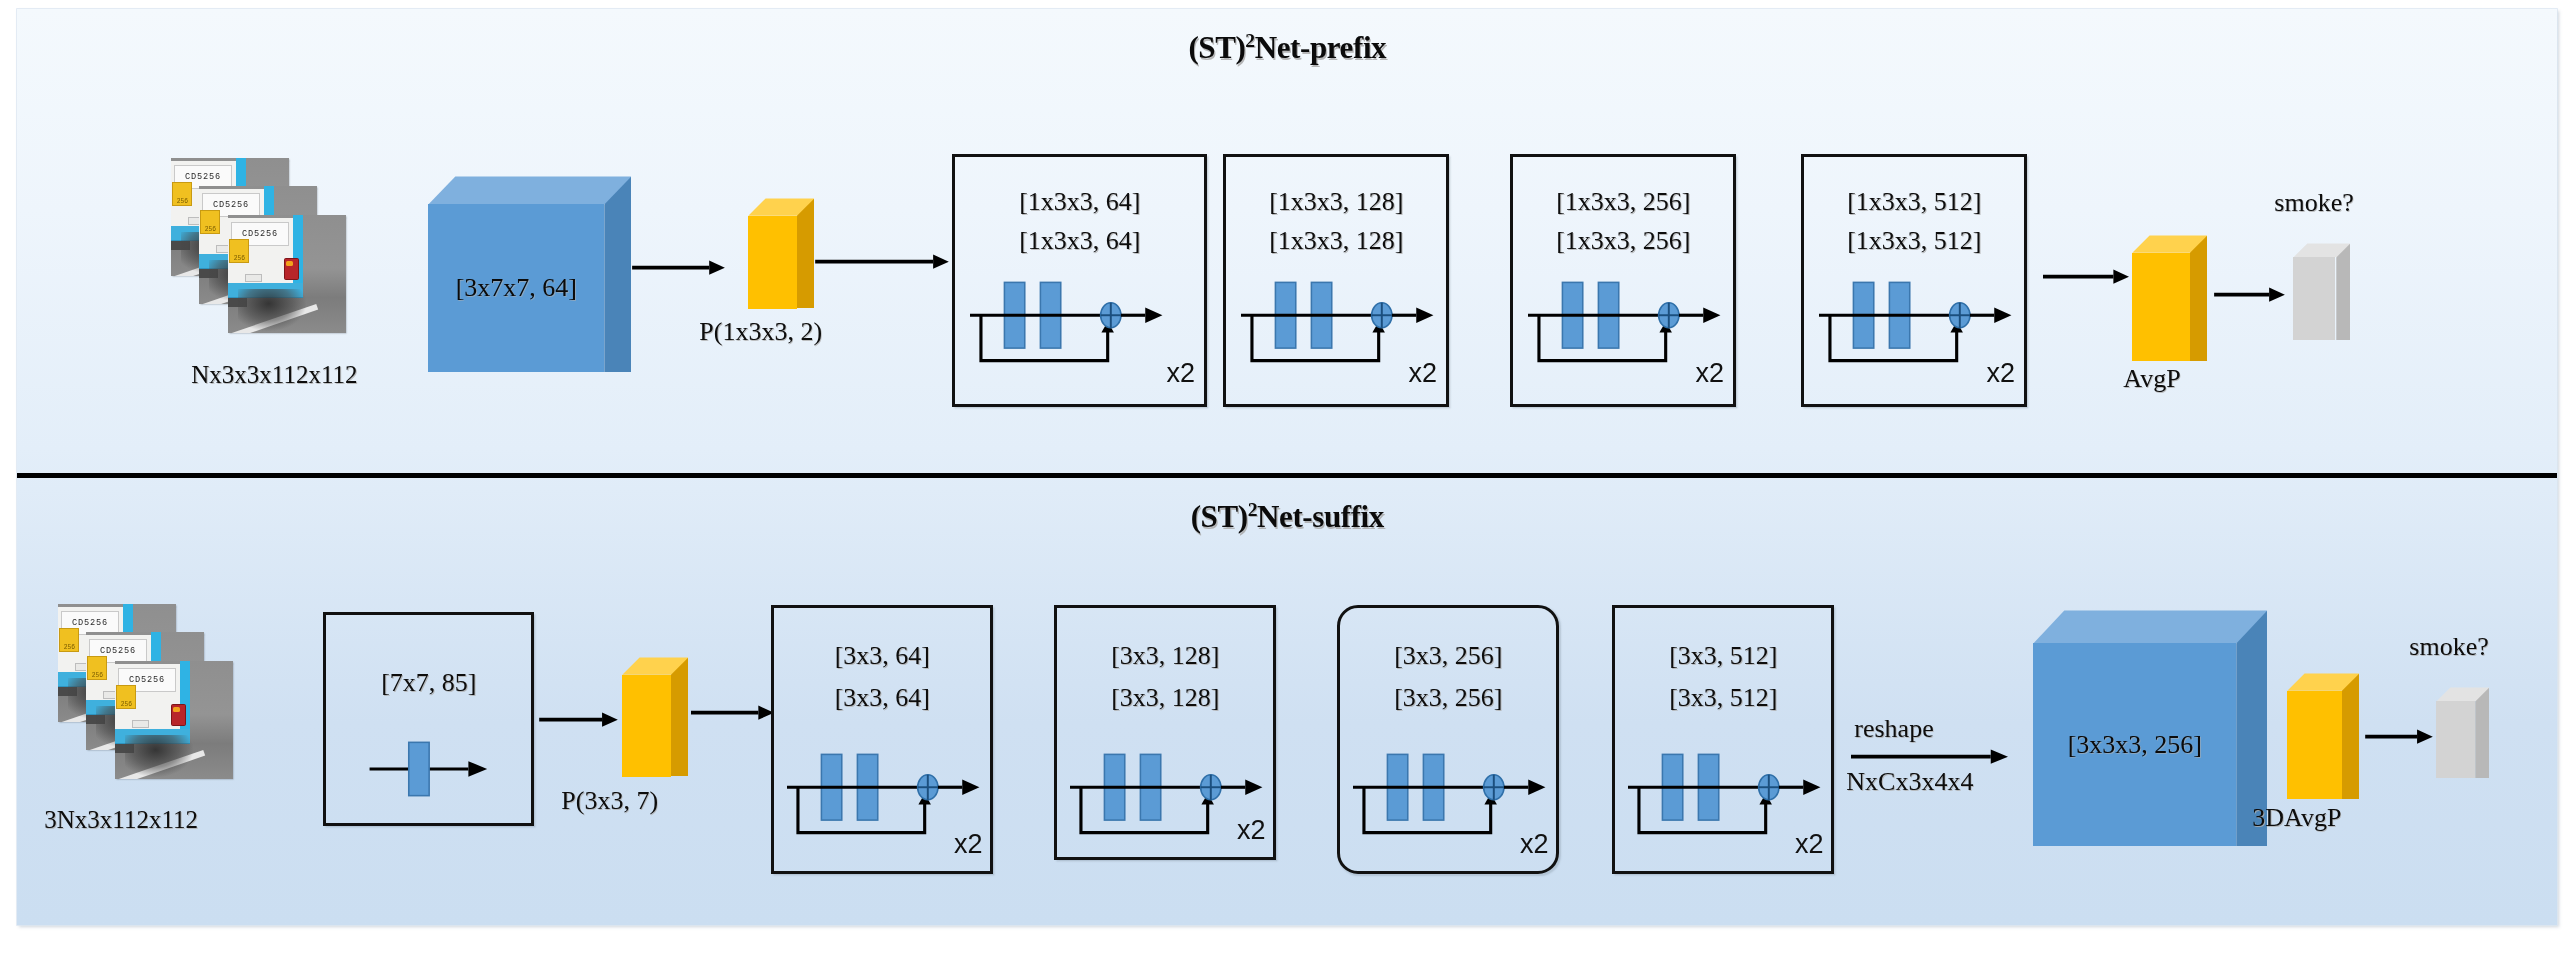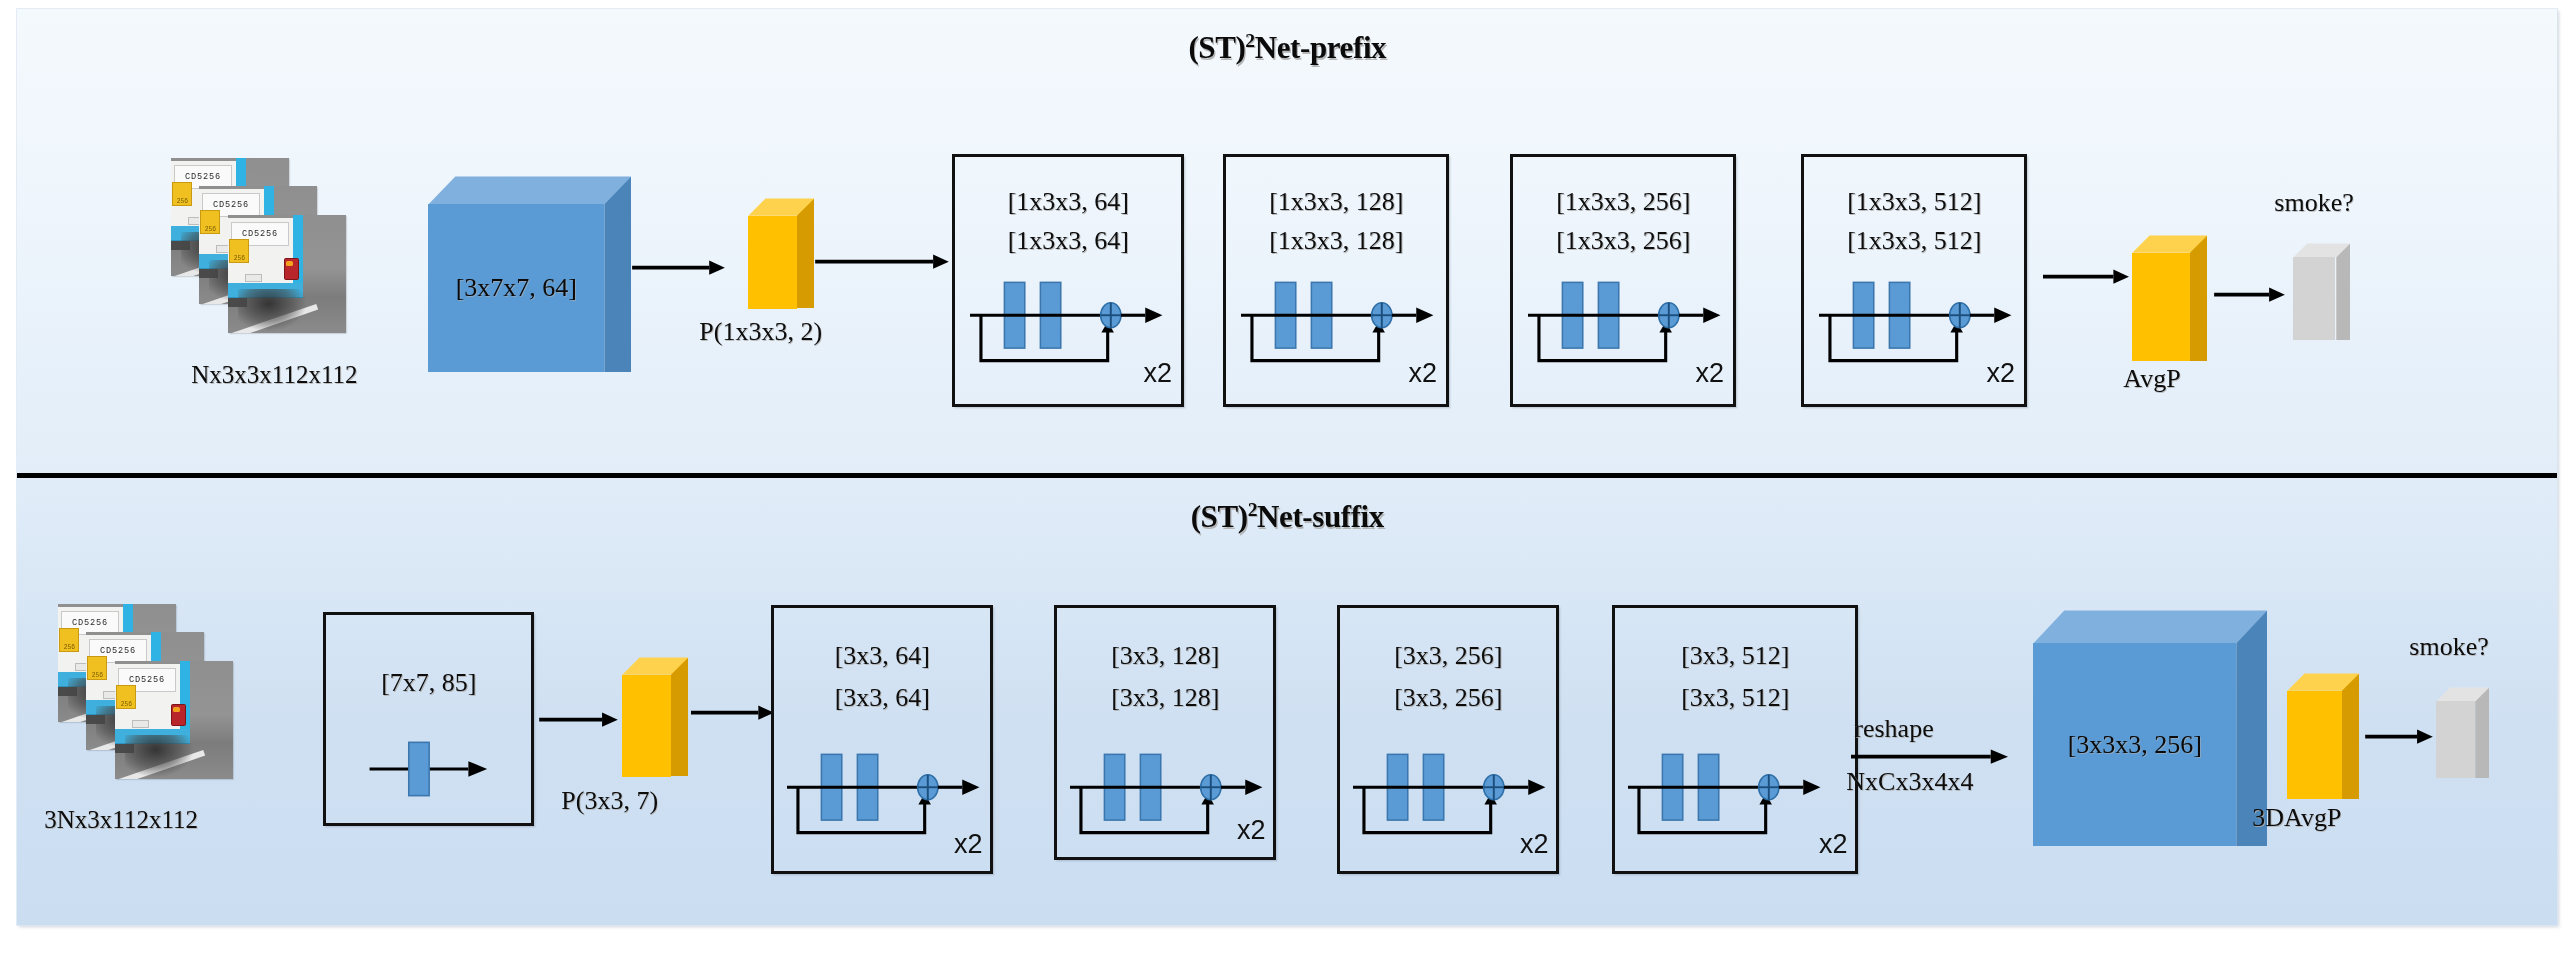--- a/index.html
+++ b/index.html
@@ -209,21 +209,21 @@
              background:#D69B00; clip-path: polygon(100% 0, 100% 100%, 0 100%, 0 17.3px);"></div>
         <div class="cub-front" style="left:0; top:17.3px; width:49px; height:93px; background:#FFC000;"></div>
       </div>
       <div class="lbl" style="left:682px; top:308px;">P(1x3x3, 2)</div>
 
       <svg class="arrow" style="left:798px; top:244px;" width="134" height="17.3" viewBox="0 0 170 22">
         <line x1="0" y1="11" x2="150" y2="11" stroke="#000" stroke-width="5"></line>
         <polygon points="150,2 170,11 150,20" fill="#000"></polygon>
       </svg>
 
-      <div class="stage" style="left:935px; top:145px; width:232px; height:253px;">
+      <div class="stage" style="left:935px; top:145px; width:255px; height:253px;">
         <div class="stage-txt" style="top:30px;">[1x3x3, 64]</div>
         <div class="stage-txt" style="top:69px;">[1x3x3, 64]</div>
         <svg class="resdiag" style="left:12.6px; top:116px;" width="198" height="97" viewBox="0 0 252 124">
           <rect x="46" y="12" width="26" height="84" fill="#5B9BD5" stroke="#3B77AE" stroke-width="2"></rect>
           <rect x="92" y="12" width="26" height="84" fill="#5B9BD5" stroke="#3B77AE" stroke-width="2"></rect>
           <line x1="2" y1="54" x2="182" y2="54" stroke="#000" stroke-width="4"></line>
           <polyline points="16,54 16,112 178,112 178,72" fill="none" stroke="#000" stroke-width="4"></polyline>
           <polygon points="170,76 178,62 186,76" fill="#000"></polygon>
           <ellipse cx="182" cy="54" rx="13" ry="16" fill="#5B9BD5" stroke="#2F6FA8" stroke-width="2"></ellipse>
           <line x1="169" y1="54" x2="195" y2="54" stroke="#1b4f7e" stroke-width="2.5"></line>
@@ -423,39 +423,39 @@
           <polygon points="170,76 178,62 186,76" fill="#000"></polygon>
           <ellipse cx="182" cy="54" rx="13" ry="16" fill="#5B9BD5" stroke="#2F6FA8" stroke-width="2"></ellipse>
           <line x1="169" y1="54" x2="195" y2="54" stroke="#1b4f7e" stroke-width="2.5"></line>
           <line x1="182" y1="38" x2="182" y2="70" stroke="#1b4f7e" stroke-width="2.5"></line>
           <line x1="195" y1="54" x2="226" y2="54" stroke="#000" stroke-width="4"></line>
           <polygon points="226,44 248,54 226,64" fill="#000"></polygon>
         </svg>
         <div class="stage-x2" style="right:7.9px; bottom:11px;">x2</div>
       </div>
 
-      <div class="stage" style="left:1320px; top:127px; width:222px; height:269px;">
+      <div class="stage" style="left:1320px; top:127px; width:222px; height:269px;border-radius:21px;">
         <div class="stage-txt" style="top:33px;">[3x3, 256]</div>
         <div class="stage-txt" style="top:75px;">[3x3, 256]</div>
         <svg class="resdiag" style="left:11px; top:137px;" width="198" height="97" viewBox="0 0 252 124">
           <rect x="46" y="12" width="26" height="84" fill="#5B9BD5" stroke="#3B77AE" stroke-width="2"></rect>
           <rect x="92" y="12" width="26" height="84" fill="#5B9BD5" stroke="#3B77AE" stroke-width="2"></rect>
           <line x1="2" y1="54" x2="182" y2="54" stroke="#000" stroke-width="4"></line>
           <polyline points="16,54 16,112 178,112 178,72" fill="none" stroke="#000" stroke-width="4"></polyline>
           <polygon points="170,76 178,62 186,76" fill="#000"></polygon>
           <ellipse cx="182" cy="54" rx="13" ry="16" fill="#5B9BD5" stroke="#2F6FA8" stroke-width="2"></ellipse>
           <line x1="169" y1="54" x2="195" y2="54" stroke="#1b4f7e" stroke-width="2.5"></line>
           <line x1="182" y1="38" x2="182" y2="70" stroke="#1b4f7e" stroke-width="2.5"></line>
           <line x1="195" y1="54" x2="226" y2="54" stroke="#000" stroke-width="4"></line>
           <polygon points="226,44 248,54 226,64" fill="#000"></polygon>
         </svg>
         <div class="stage-x2" style="right:7.9px; bottom:11px;">x2</div>
       </div>
 
-      <div class="stage" style="left:1595px; top:127px; width:246px; height:269px;">
+      <div class="stage" style="left:1595px; top:127px; width:222px; height:269px;">
         <div class="stage-txt" style="top:33px;">[3x3, 512]</div>
         <div class="stage-txt" style="top:75px;">[3x3, 512]</div>
         <svg class="resdiag" style="left:11px; top:137px;" width="198" height="97" viewBox="0 0 252 124">
           <rect x="46" y="12" width="26" height="84" fill="#5B9BD5" stroke="#3B77AE" stroke-width="2"></rect>
           <rect x="92" y="12" width="26" height="84" fill="#5B9BD5" stroke="#3B77AE" stroke-width="2"></rect>
           <line x1="2" y1="54" x2="182" y2="54" stroke="#000" stroke-width="4"></line>
           <polyline points="16,54 16,112 178,112 178,72" fill="none" stroke="#000" stroke-width="4"></polyline>
           <polygon points="170,76 178,62 186,76" fill="#000"></polygon>
           <ellipse cx="182" cy="54" rx="13" ry="16" fill="#5B9BD5" stroke="#2F6FA8" stroke-width="2"></ellipse>
           <line x1="169" y1="54" x2="195" y2="54" stroke="#1b4f7e" stroke-width="2.5"></line>

